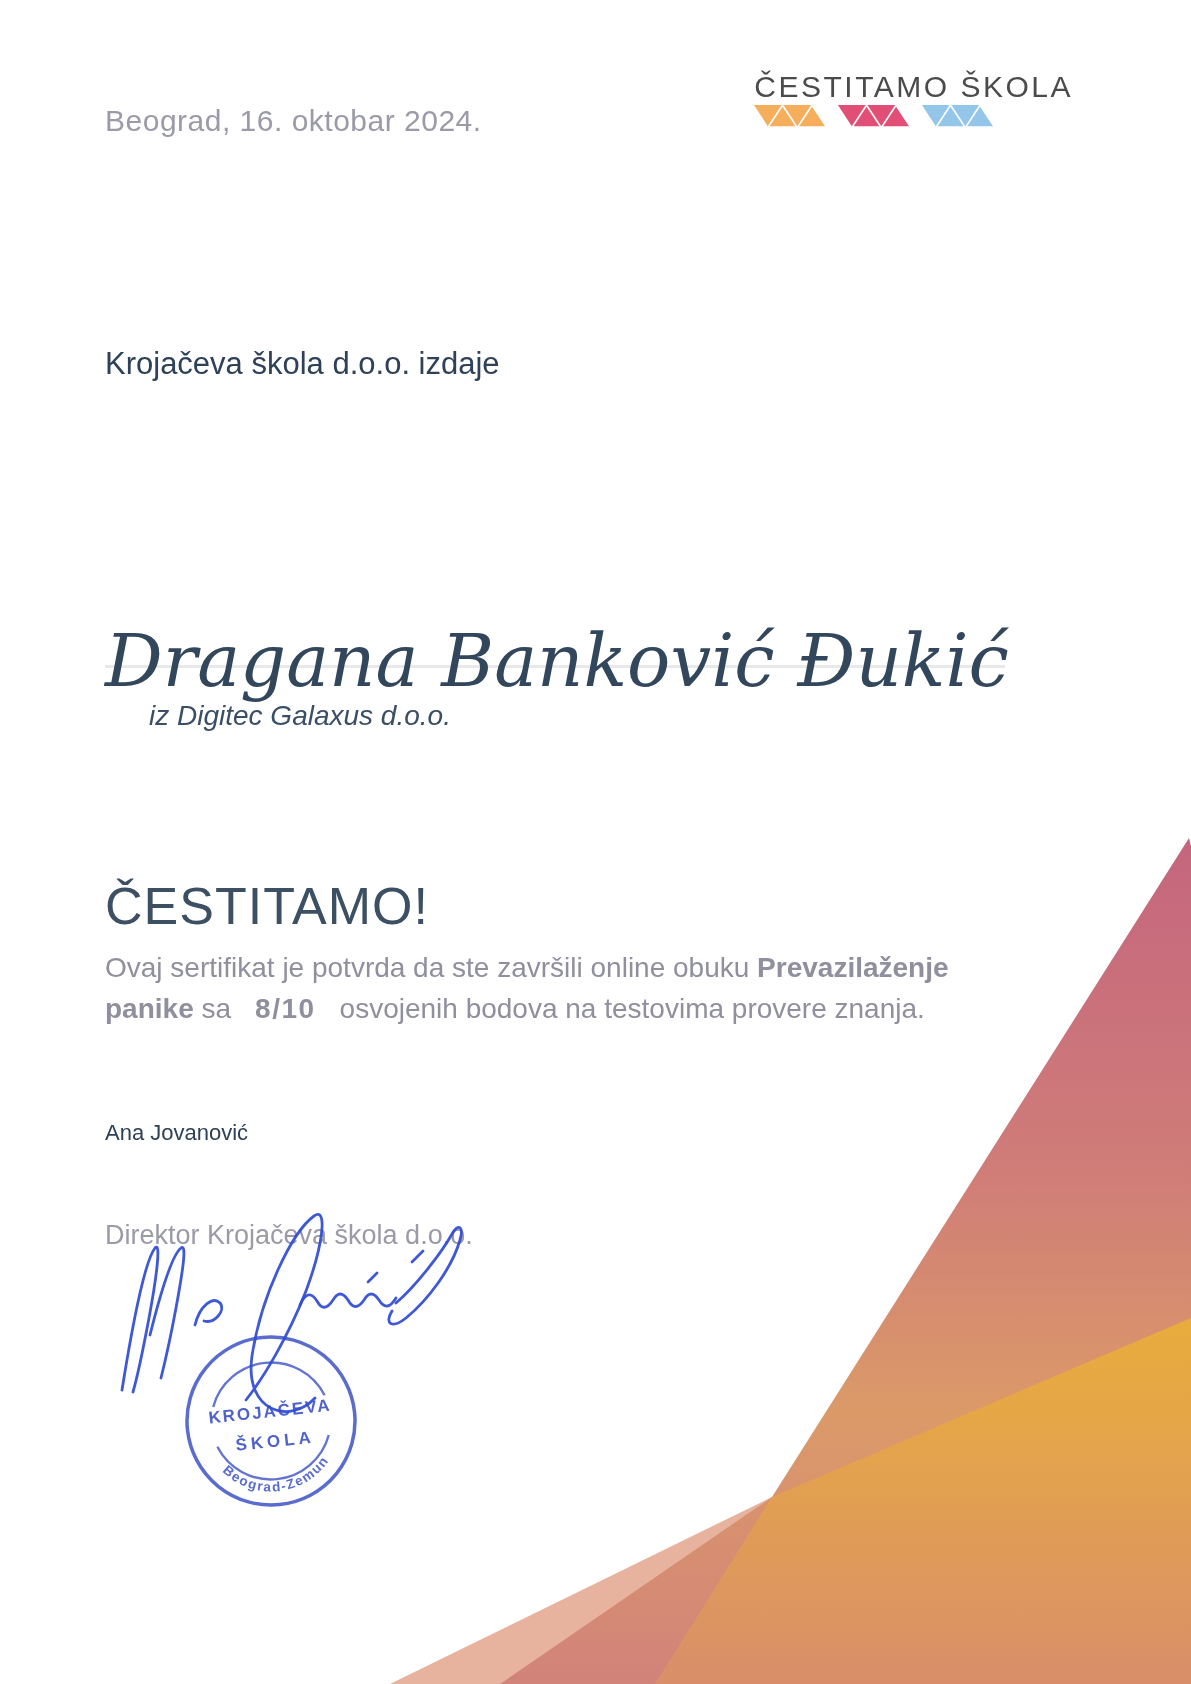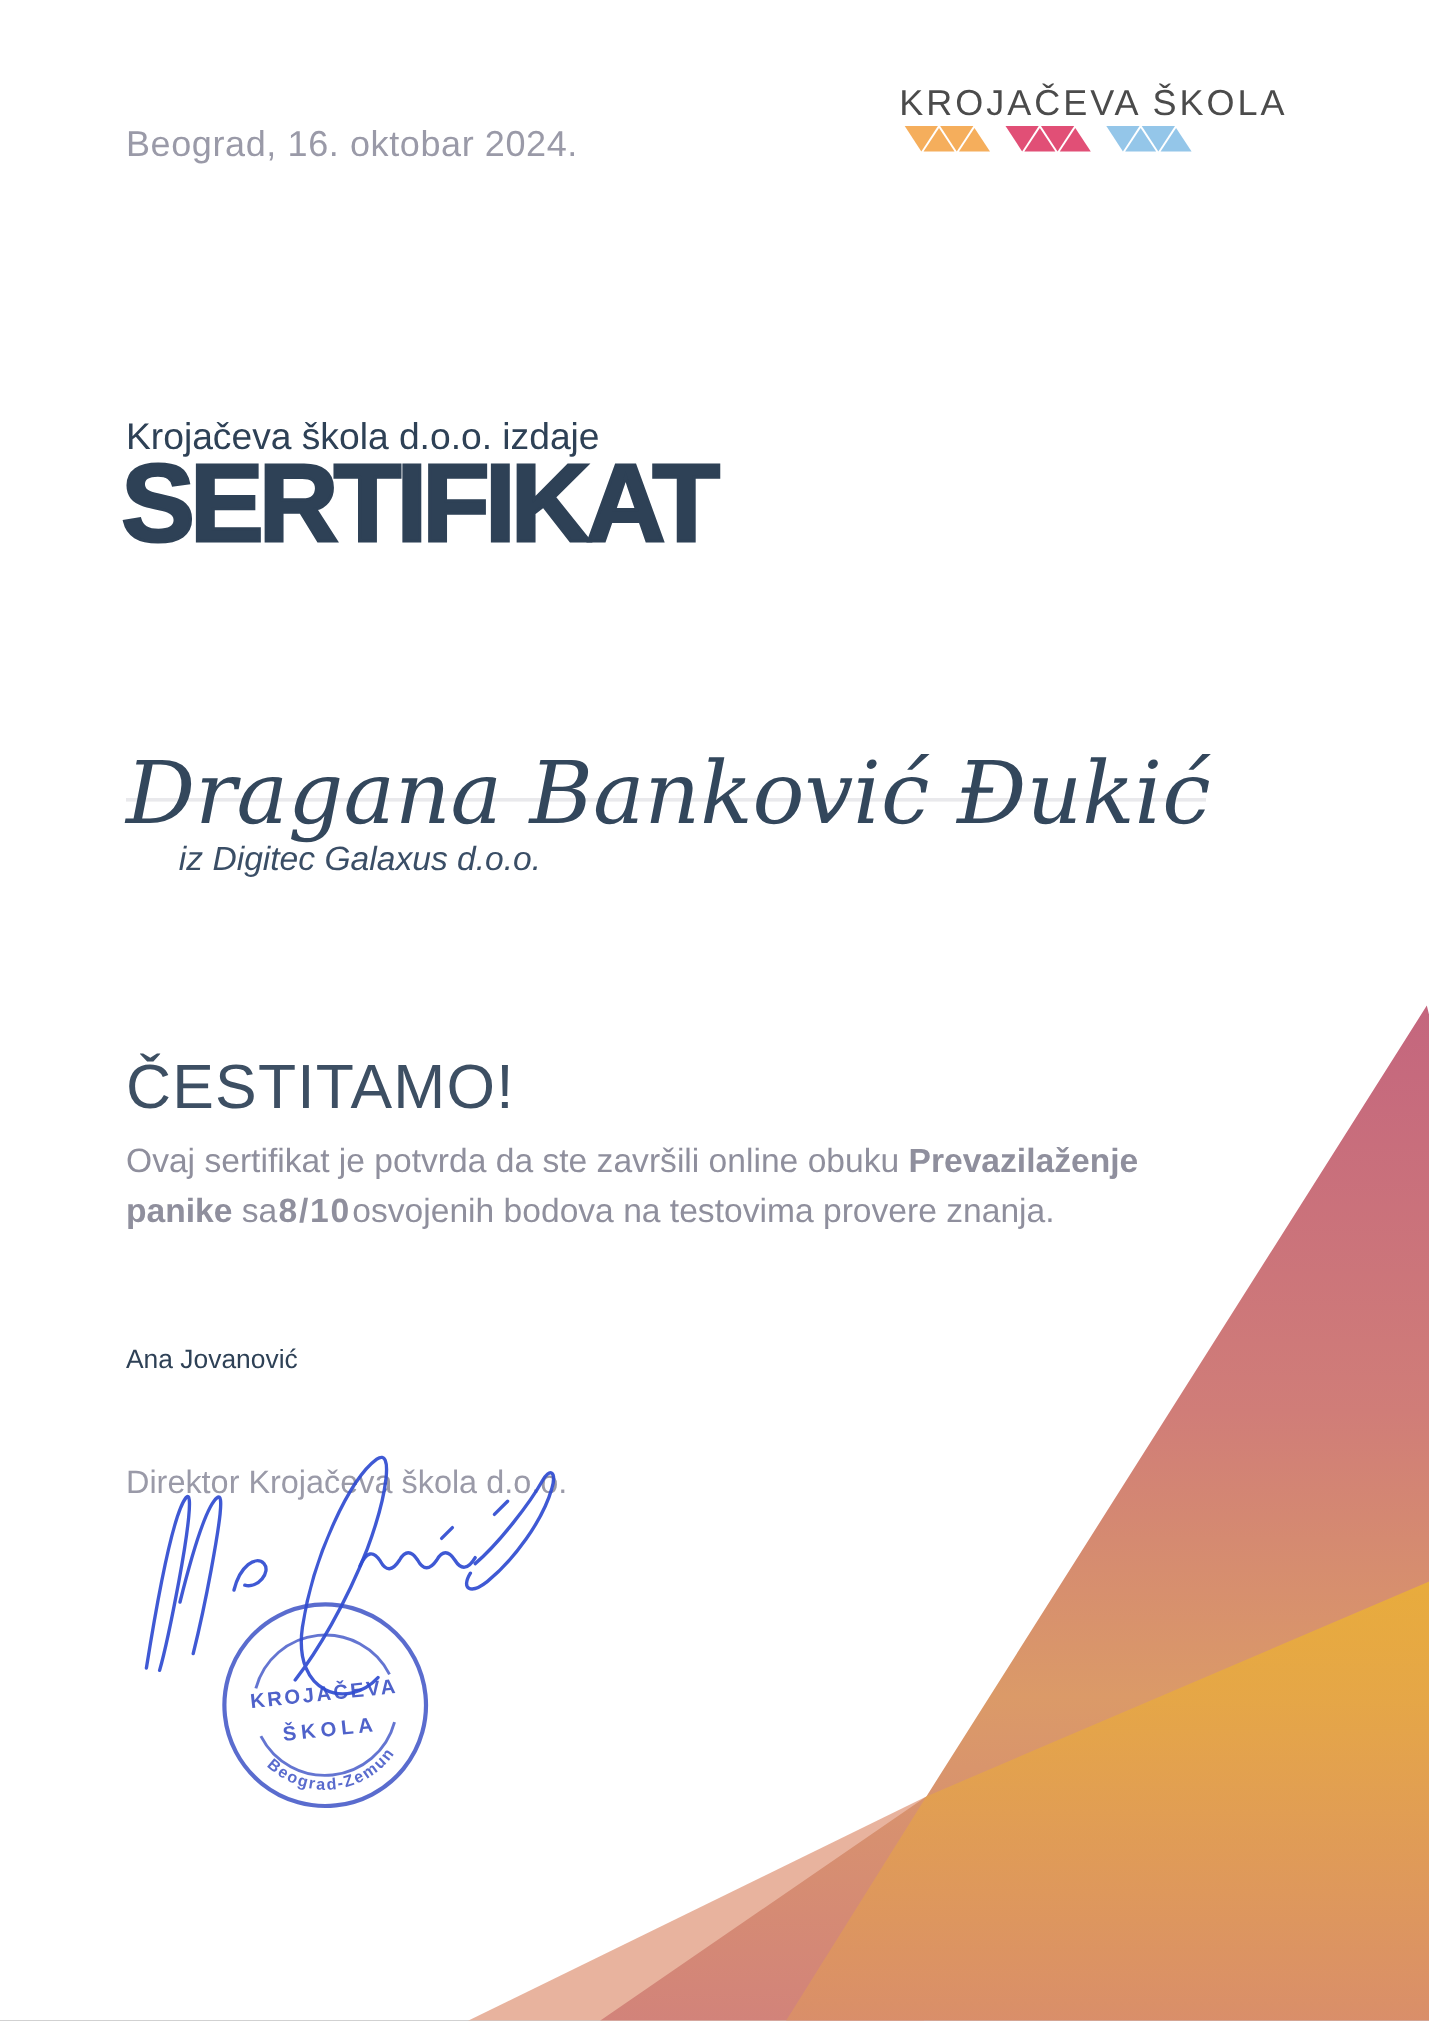--- a/index.html
+++ b/index.html
@@ -32,21 +32,21 @@
     left:105px; top:592px; font-size:72px; line-height:90px;
     font-family:"DejaVu Serif", serif; font-style:italic; color:var(--name-navy); white-space:nowrap;margin-top:24px;
   }
   .name-underline { left:105px; top:665px; width:900px; height:3px; background:#e9e9ec; }
   .company { left:105px; top:700px; font-size:28px; font-style:italic; font-weight:500; color:var(--company-slate);margin-left:44px; }
 
   .congrats { left:105px; top:876px; font-size:52px; letter-spacing:1px; color:var(--heading-slate); }
   .body-text { left:105px; top:947px; font-size:28px; line-height:41px; color:var(--body-gray); }
   .body-line { white-space:nowrap; }
   .body-line .b { font-weight:700; }
-  .body-line .score { font-weight:700; letter-spacing:1.5px; margin:0 1px; }
+  .body-line .score { font-weight:700; letter-spacing:1.5px; margin:0 24px; }
 
   .sig-name { left:105px; top:1120px; font-size:22px; color:var(--title-navy); }
   .sig-role { left:105px; top:1220px; font-size:27px; color:var(--muted-gray); }
 
   .sig-stamp { position:absolute; z-index:2; left:60px; top:1200px; width:500px; height:370px; }
   .stamp-ring   { fill:none; stroke:var(--stamp-blue); stroke-width:3.5; opacity:.85; }
   .stamp-arc    { fill:none; stroke:var(--stamp-blue); stroke-width:2.4; opacity:.8; }
   .stamp-text-1 { font-family:"Liberation Sans",sans-serif; font-size:17px; font-weight:700; letter-spacing:2px; fill:var(--stamp-blue); opacity:.9; }
   .stamp-text-2 { font-family:"Liberation Sans",sans-serif; font-size:17px; font-weight:700; letter-spacing:4px; fill:var(--stamp-blue); opacity:.9; }
   .stamp-text-3 { font-family:"Liberation Sans",sans-serif; font-size:13.5px; font-weight:700; letter-spacing:1.5px; fill:var(--stamp-blue); opacity:.85; }
@@ -70,21 +70,21 @@
         <stop offset="1" stop-color="#db9166"></stop>
       </linearGradient>
     </defs>
     <polygon points="772,1497 390,1684 770,1684" fill="var(--grad-light-salmon)" opacity="0.9"></polygon>
     <polygon points="1189,838 1191,846 1191,1684 500,1684 772,1497" fill="url(#gradMain)"></polygon>
     <polygon points="772,1497 1191,1318 1191,1684 655,1684" fill="url(#gradGold)" opacity="0.82"></polygon>
   </svg>
 
   <div class="layer date">Beograd, 16. oktobar 2024.</div>
 
-  <div class="logo-name">KROJAČEVA ŠKOLA</div>
+  <div class="logo-name">ČESTITAMO ŠKOLA</div>
   <svg class="logo-tris" viewBox="0 0 260 26">
     <g>
       <polygon class="tri-o" points="1,1 31,1 16,24"></polygon>
       <polygon class="tri-o" points="18,24 32,3 46,24"></polygon>
       <polygon class="tri-o" points="33,1 63,1 48,24"></polygon>
       <polygon class="tri-o" points="50,24 64,3 78,24"></polygon>
     </g>
     <g>
       <polygon class="tri-p" points="92,1 122,1 107,24"></polygon>
       <polygon class="tri-p" points="109,24 123,3 137,24"></polygon>
@@ -93,21 +93,20 @@
     </g>
     <g>
       <polygon class="tri-b" points="183,1 213,1 198,24"></polygon>
       <polygon class="tri-b" points="200,24 214,3 228,24"></polygon>
       <polygon class="tri-b" points="215,1 245,1 230,24"></polygon>
       <polygon class="tri-b" points="232,24 246,3 260,24"></polygon>
     </g>
   </svg>
 
   <div class="layer issuer">Krojačeva škola d.o.o. izdaje</div>
-  <h1 class="layer title">SERTIFIKAT</h1>
 
   <div class="layer name-underline"></div>
   <div class="layer recipient">Dragana Banković Đukić</div>
   <div class="layer company">iz Digitec Galaxus d.o.o.</div>
 
   <div class="layer congrats">ČESTITAMO!</div>
   <div class="layer body-text">
     <div class="body-line"><span>Ovaj sertifikat je potvrda da ste završili online obuku </span><span class="b">Prevazilaženje</span></div>
     <div class="body-line"><span class="b">panike</span><span> sa</span><span class="b score">8/10</span><span>osvojenih bodova na testovima provere znanja.</span></div>
   </div>

